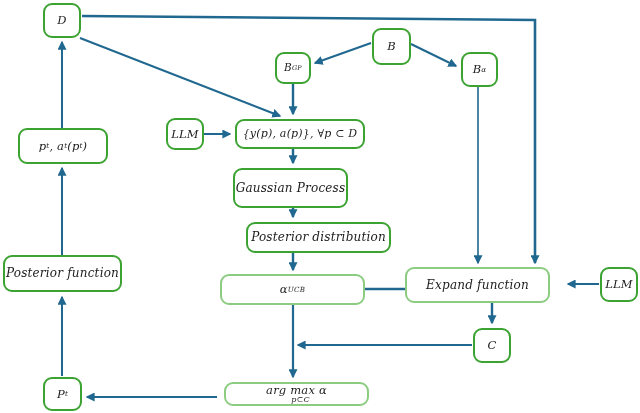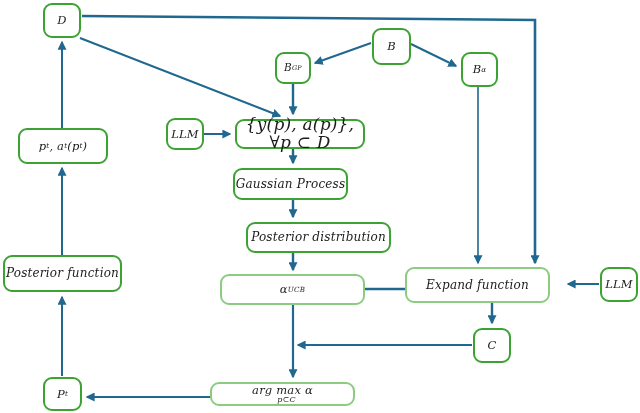--- a/index.html
+++ b/index.html
@@ -77,23 +77,23 @@
       <sub>GP</sub>
     </div>
 
   <div class="box" style="left:461px; top:52px; width:37px; height:35px;">
       <span>B</span>
       <sub>α</sub>
     </div>
 
   <div class="box" style="left:166px; top:118px; width:38px; height:32px;">LLM</div>
 
-  <div class="box" style="left:235px; top:119px; width:130px; height:30px; font-size:17px;">{y(p), a(p)}, ∀p ⊂ D</div>
+  <div class="box" style="left:235px; top:119px; width:130px; height:30px; font-size:11px;">{y(p), a(p)}, ∀p ⊂ D</div>
 
-  <div class="box" style="left:233px; top:168px; width:115px; height:32px; font-size:12px;">Gaussian Process</div>
+  <div class="box" style="left:233px; top:168px; width:115px; height:40px; font-size:12px;">Gaussian Process</div>
 
   <div class="box" style="left:218px; top:222px; width:145px; height:31px; font-size:12px;margin-left:28px;">Posterior distribution</div>
 
   <div class="box light" style="left:220px; top:274px; width:145px; height:31px;">
       <span>α</span>
       <sub>UCB</sub>
     </div>
 
   <div class="box light" style="left:405px; top:267px; width:145px; height:36px; font-size:12px;">Expand function</div>
 
@@ -111,20 +111,20 @@
       <span>(p</span>
       <sub>t</sub>
       <span>)</span>
     </div>
 
   <div class="box" style="left:43px; top:377px; width:39px; height:34px;">
       <span>P</span>
       <sub>t</sub>
     </div>
 
-  <div class="box light" style="left:210px; top:382px; width:145px; height:24px;">
+  <div class="box light" style="left:224px; top:382px; width:145px; height:24px;">
     <span class="argmax-wrap">
       <span>arg max α</span>
       <span class="argmax-sub">p⊂C</span>
     </span>
   </div>
 
 </div>
 
 </body></html>

